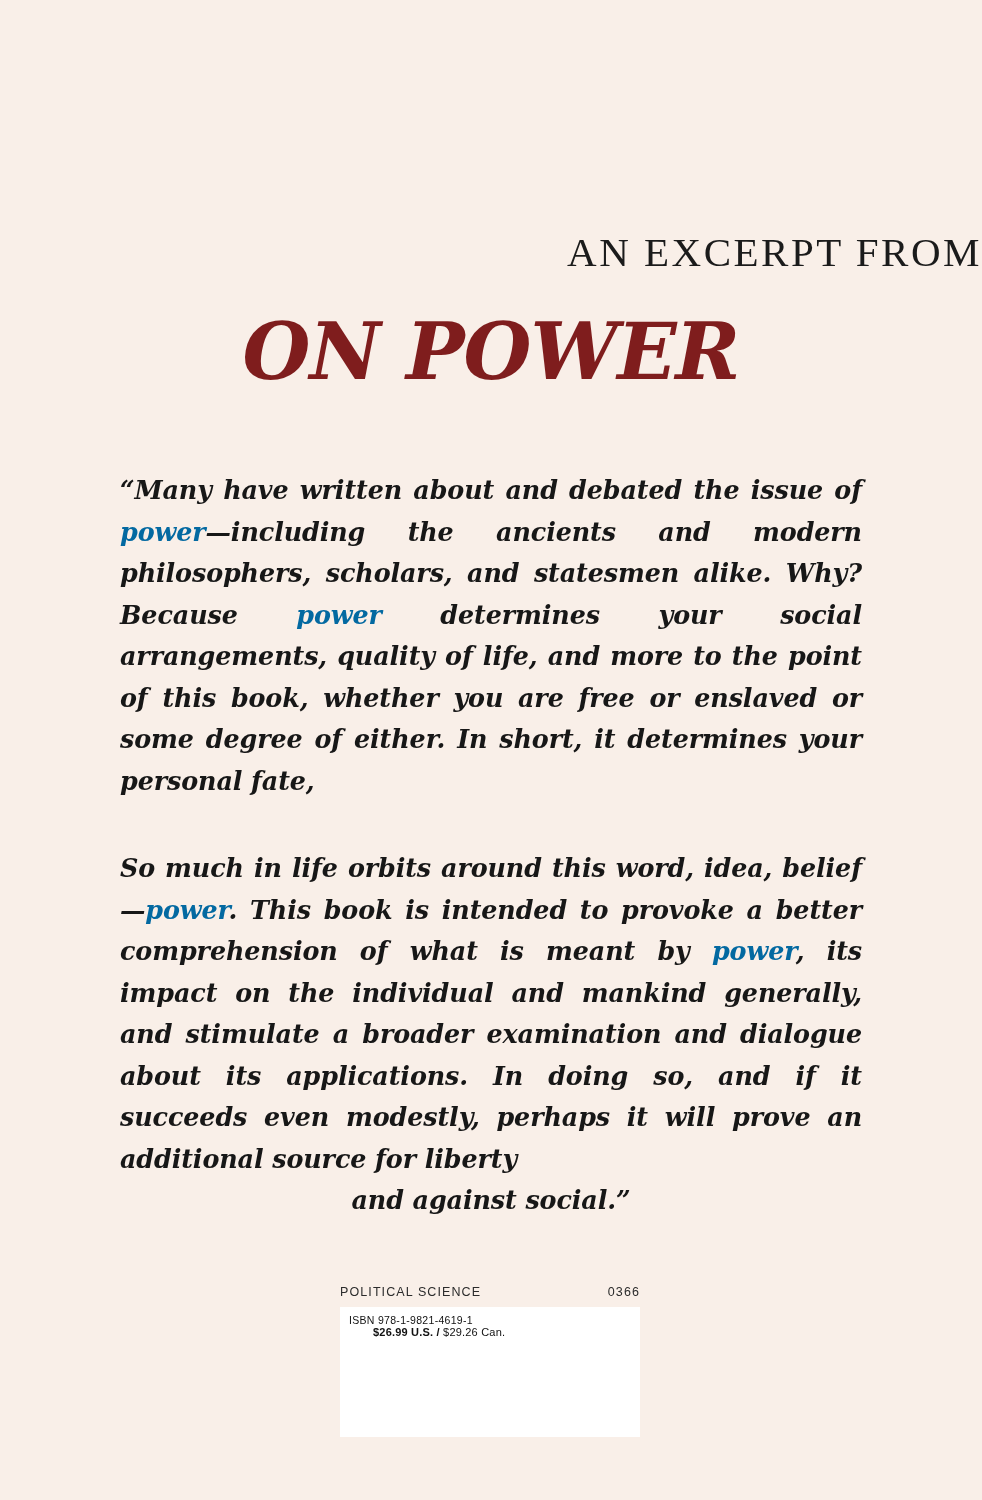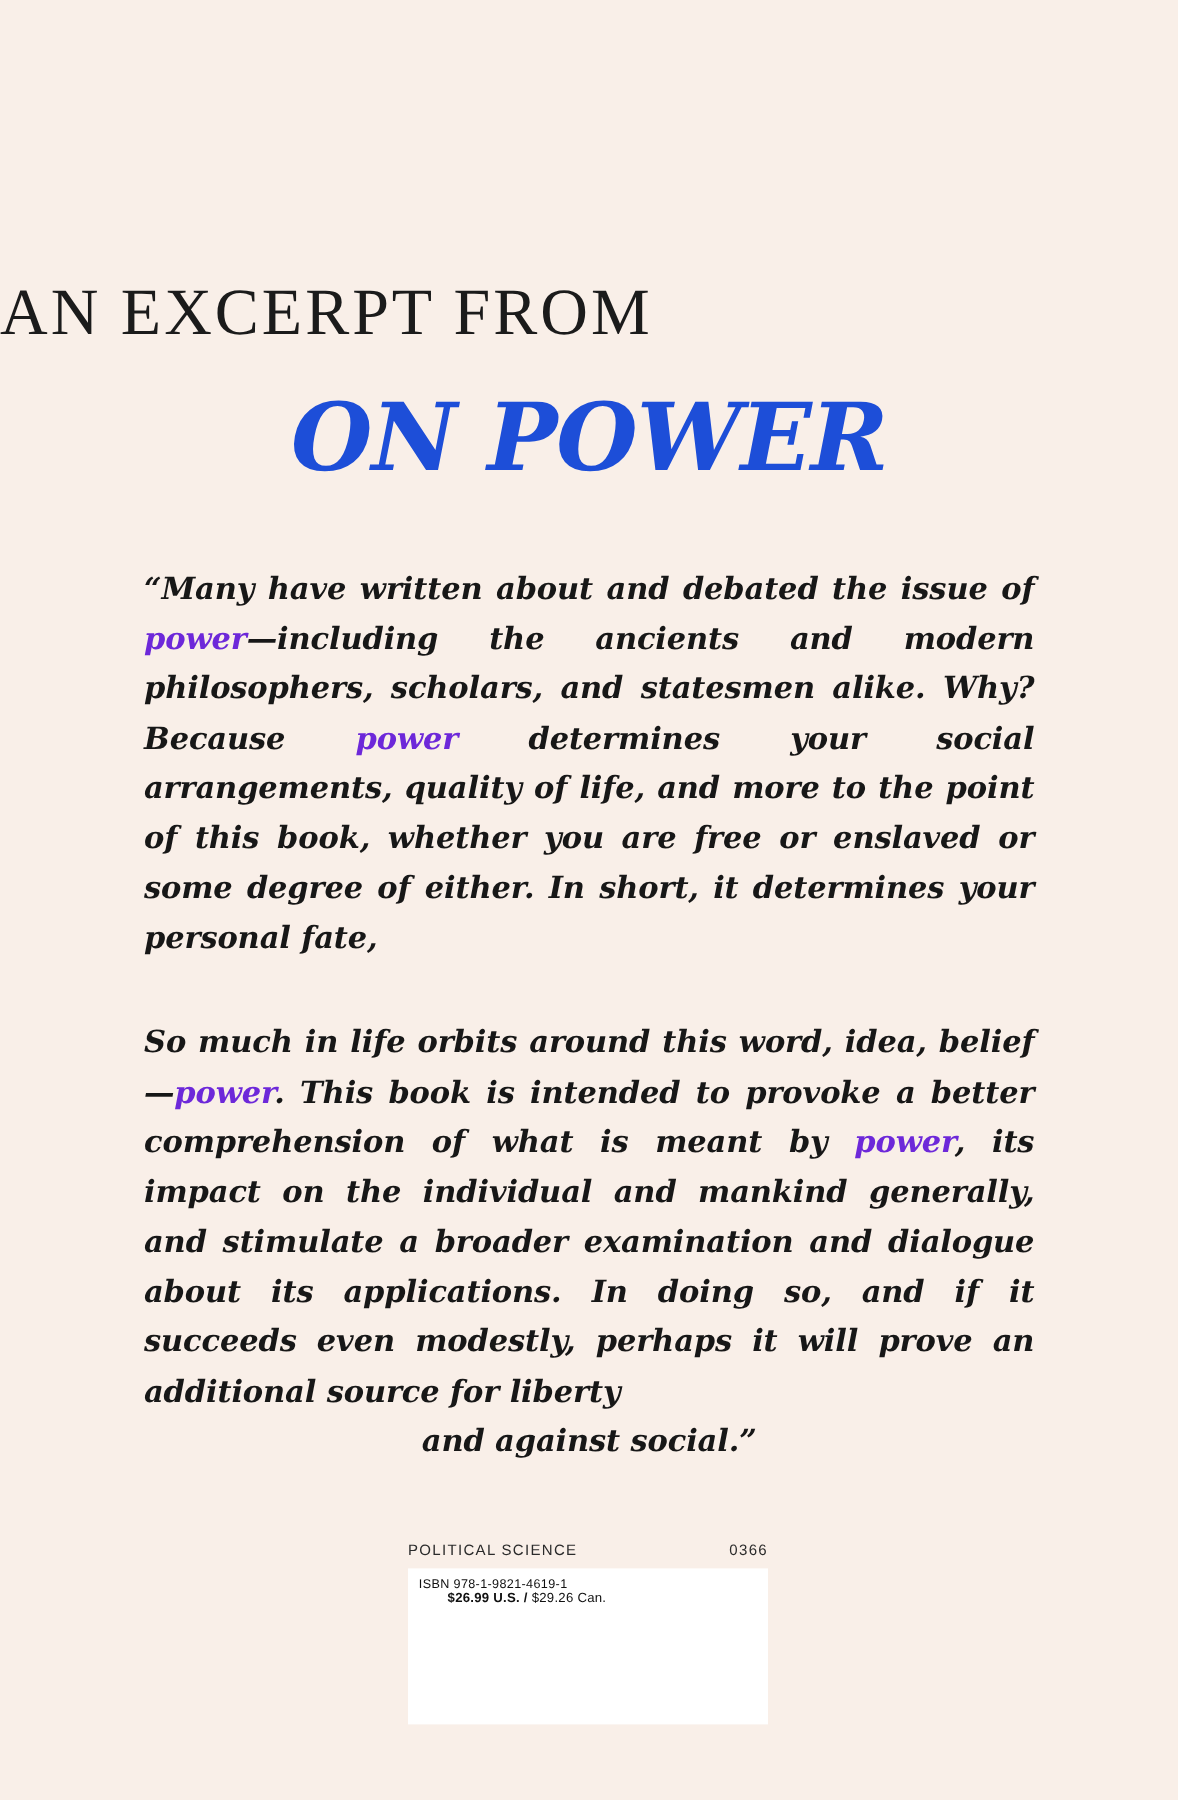--- a/index.html
+++ b/index.html
@@ -16,38 +16,38 @@
   }
   .page {
     position: relative;
     width: 982px;
     height: 1500px;
     box-sizing: border-box;
   }
 
   
   .eyebrow {
-    text-align: left;
+    text-align: right;
     font-family: "Liberation Serif", serif;
-    font-size: 55px;
+    font-size: 41px;
     letter-spacing: 2.5px;
     color: #1b1b1b;
     margin: 0;
     padding-top: 232px;
     line-height: 1;
     font-weight: 400;
   }
   .title {
     text-align: center;
     font-family: "DejaVu Serif", serif;
     font-style: italic;
     font-weight: 700;
     font-size: 78px;
     letter-spacing: -1px;
-    color: #1d4ed8;
+    color: #7f1d1d;
     margin: 0;
     padding-top: 40px;
     line-height: 1;
   }
 
   
   .excerpt {
     position: absolute;
     left: 120px;
     top: 470px;
@@ -63,21 +63,21 @@
     text-align: justify;
     margin: 0 0 46px 0;
     letter-spacing: -0.1px;
   }
   .para:last-child { margin-bottom: 0; }
   .para .last-line {
     display: block;
     text-align: center;
   }
   .hl {
-    color: #6d28d9;
+    color: #0369a1;
   }
 
   
   .footer {
     position: absolute;
     left: 340px;
     top: 1285px;
     width: 300px;
   }
   .footer-top {

